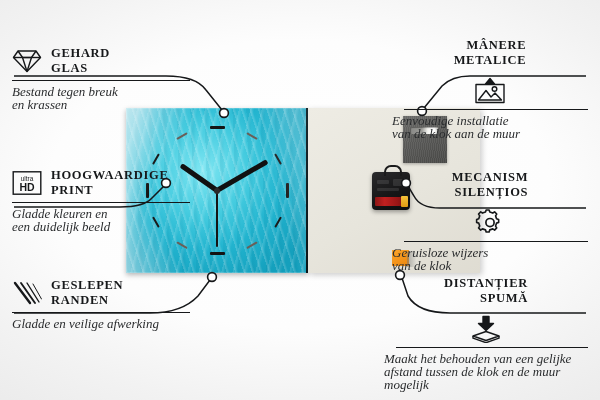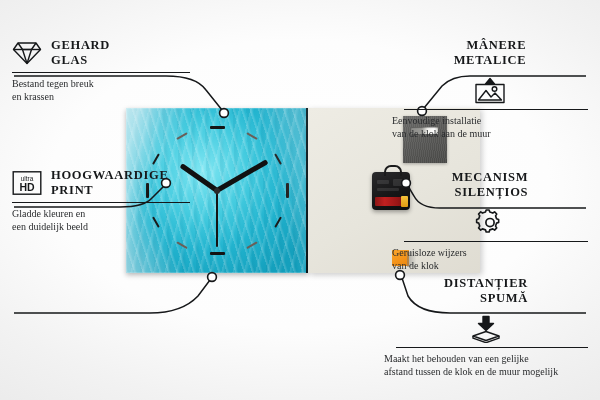--- a/index.html
+++ b/index.html
@@ -106,27 +106,27 @@
   .feat.right .head{flex-direction:column;justify-content:flex-end;}
   .feat .titles{
     font-family:"Liberation Serif", serif;
     font-weight:700;color:#16181a;font-size:12.5px;
     letter-spacing:.7px;line-height:15px;text-transform:uppercase;
   }
   .feat.right .titles{text-align:right;}
   .feat .rule{height:1.3px;background:#16181a;margin-top:4px;}
   .feat .desc{
     font-family:"Liberation Serif", serif;
-    color:#2a2c2e;font-size:10px;line-height:13px;margin-top:4px;
+    color:#2a2c2e;font-size:13px;line-height:13px;margin-top:4px;font-style:italic;
   }
   .feat.right .desc{text-align:left;}
   .icon{flex:0 0 auto;display:block;}
 
   
-  #f-glass{left:12px;top:38px;width:190px;}
+  #f-glass{left:12px;top:46px;width:190px;}
   #f-glass .rule{width:178px;}
   #f-print{left:12px;top:168px;width:190px;}
   #f-print .rule{width:178px;}
   #f-edges{left:12px;top:278px;width:190px;}
   #f-edges .rule{width:178px;}
   #f-hooks{right:12px;top:38px;width:196px;}
   #f-hooks .rule{width:184px;margin-left:auto;}
   #f-mech{right:12px;top:170px;width:196px;}
   #f-mech .rule{width:184px;margin-left:auto;}
   #f-foam{right:12px;top:276px;width:204px;}
@@ -230,20 +230,40 @@
         <div>PRINT</div>
       </div>
     </div>
     <div class="rule"></div>
     <div class="desc">
       <div>Gladde kleuren en</div>
       <div>een duidelijk beeld</div>
     </div>
   </div>
 
+  <div class="feat left" id="f-edges">
+    <div class="head">
+      <svg class="icon" width="30" height="26" viewBox="0 0 30 26">
+        <g stroke="#16181a" stroke-linecap="round">
+          <line x1="3" y1="3" x2="18" y2="23" stroke-width="2.4"></line>
+          <line x1="9" y1="3" x2="23" y2="23" stroke-width="1.9"></line>
+          <line x1="15" y1="3" x2="27" y2="22" stroke-width="1.4"></line>
+          <line x1="21" y1="4" x2="29.5" y2="19" stroke-width="1"></line>
+        </g>
+      </svg>
+      <div class="titles">
+        <div>GESLEPEN</div>
+        <div>RANDEN</div>
+      </div>
+    </div>
+    <div class="rule"></div>
+    <div class="desc">
+      <div>Gladde en veilige afwerking</div>
+    </div>
+  </div>
 
   <div class="feat right" id="f-hooks">
     <div class="head">
       <div class="titles">
         <div>MÂNERE</div>
         <div>METALICE</div>
       </div>
       <svg class="icon" width="32" height="28" viewBox="0 0 32 28">
         <g fill="none" stroke="#16181a" stroke-width="1.4" stroke-linejoin="round">
           <path d="M16,1.5 L11.5,7 H20.5 Z" fill="#16181a"></path>

